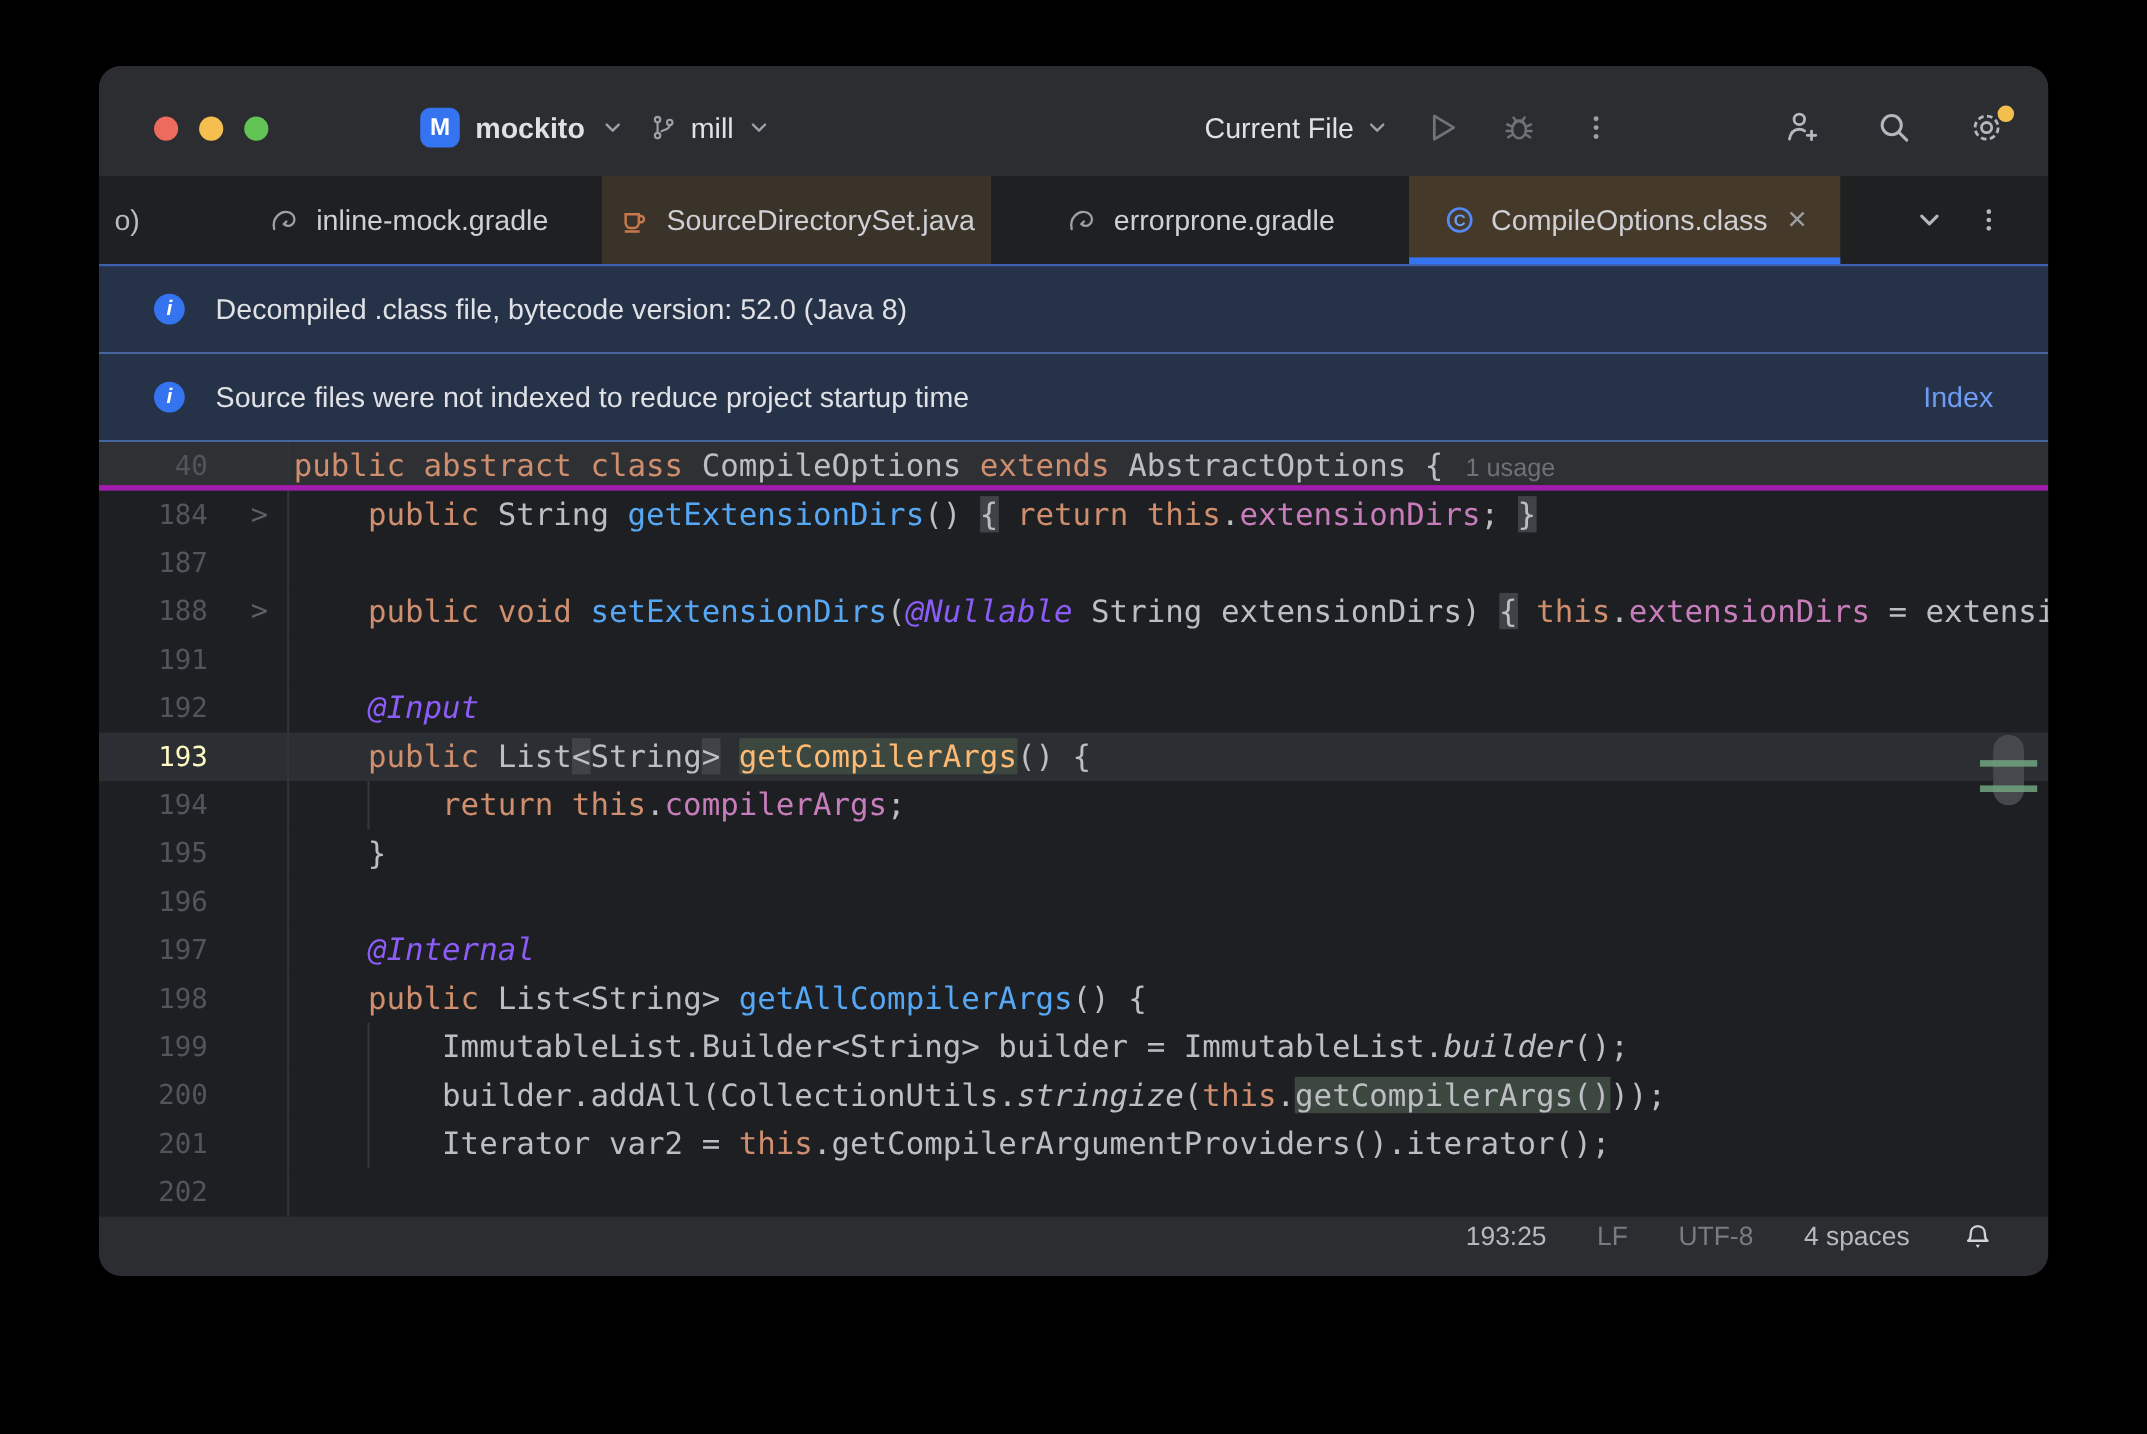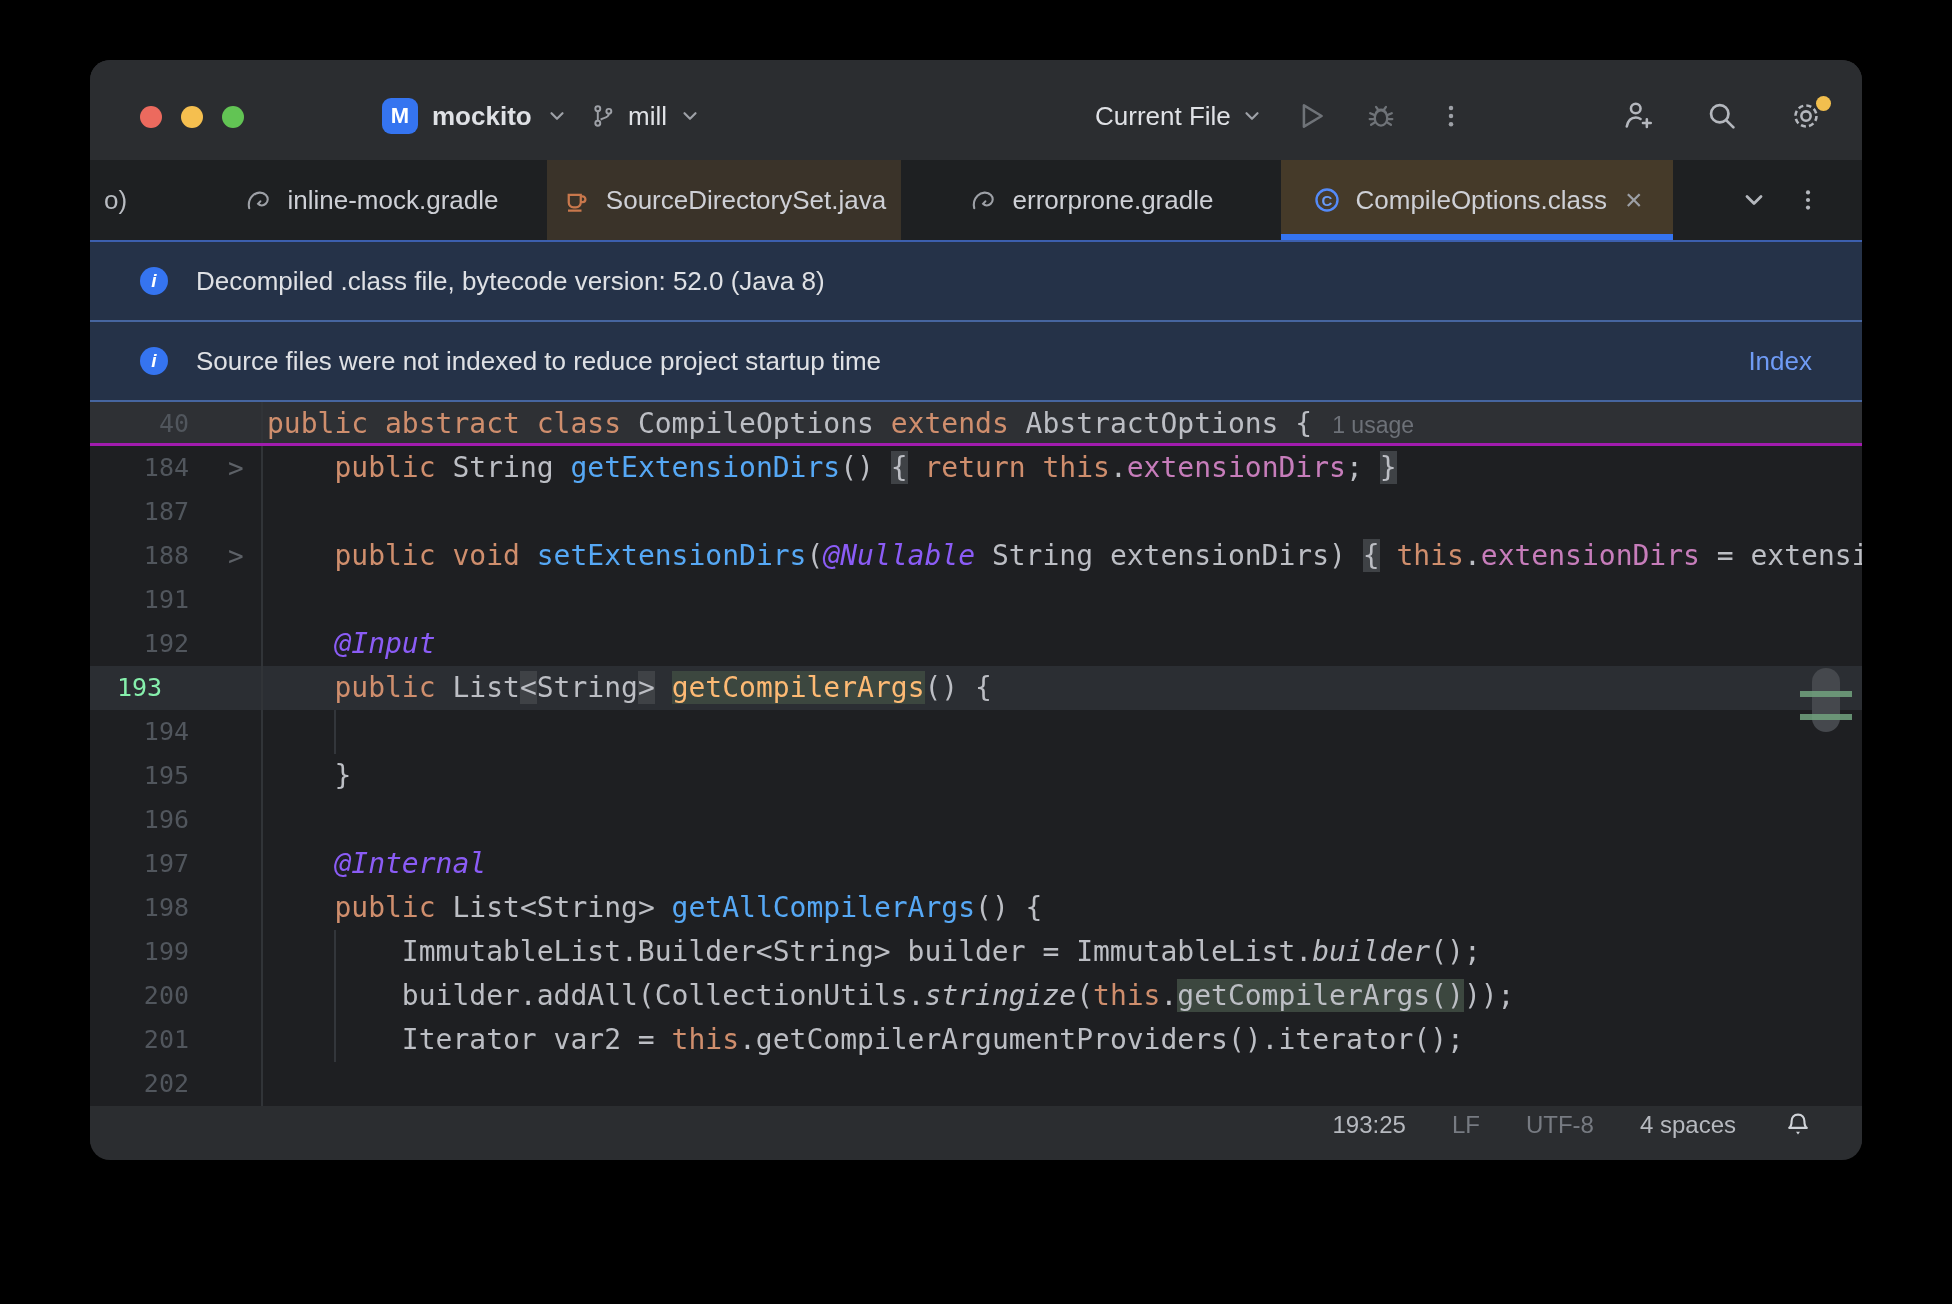--- a/index.html
+++ b/index.html
@@ -40,24 +40,24 @@
   
   .banner{ height:82px; background:#253248; display:flex; align-items:center; padding:0 50px; gap:28px; border-bottom:2px solid #46659f; }
   .banner.first{ border-top:2px solid #3c5fae; height:82px; }
   .banner.second{ height:80px; }
   .info-dot{ width:28px; height:28px; border-radius:50%; background:#3574f0; color:#fff; font-size:19px; font-weight:bold; font-style:italic; display:flex; align-items:center; justify-content:center; flex:0 0 auto; }
   .banner-text{ color:#dfe1e5; font-size:26px; }
   .banner-link{ margin-left:auto; color:#6f9bf5; font-size:26px; }
   
   .editor{ position:relative; background:#1e1f22; }
   .code-row, .sticky-row{ display:flex; height:44px; position:relative; }
-  .sticky-row{ background:#2e3034; border-bottom:3px solid #a21caf; height:44px; }
+  .sticky-row{ background:#2e3034; border-bottom:5px solid #a21caf; height:44px; }
   .gutter-cell{ flex:0 0 173px; position:relative; border-right:2px solid #313438; }
   .ln-num{ display:block; text-align:right; padding-right:72px; font:25px/44px "DejaVu Sans Mono",monospace; color:#51565d; }
-  .current .ln-num{ color:#86efac;text-align:center; }
+  .current .ln-num{ color:#fef9c3; }
   .fold{ position:absolute; left:138px; top:0; font:26px/44px "DejaVu Sans Mono",monospace; color:#5d6167; }
   .code-pre{ margin:0; padding-left:4px; font:28px/44px "DejaVu Sans Mono",monospace; color:#bcbec4; white-space:pre; }
   .code-row.current{ background:#2b2e33; }
   .code-row.guide::before{ content:''; position:absolute; left:244px; top:0; bottom:0; width:2px; background:#33363b; }
   .t-k{ color:#cf8e6d; } .t-p{ color:#bcbec4; } .t-m{ color:#56a8f5; } .t-f{ color:#c77dbb; }
   .t-a{ color:#8b5cf6;font-style:italic; } .t-i{ color:#bcbec4; font-style:italic; }
   .t-pb{ color:#bcbec4; background:#3f4246; }
   .t-mh{ color:#fdba74; background:#3c473f; }
   .t-ph{ color:#bcbec4; background:#3c473f; }
   .usage-inlay{ font-family:"Liberation Sans",sans-serif; font-size:23px; color:#6d7178; margin-left:20px; font-style:normal; }
@@ -276,20 +276,21 @@
         <div class="code-row current">
           <div class="gutter-cell">
             <span class="ln-num">193</span>
           </div>
           <pre class="code-pre"><span class="t-p">    </span><span class="t-k">public</span><span class="t-p"> List</span><span class="t-pb">&lt;</span><span class="t-p">String</span><span class="t-pb">&gt;</span><span class="t-p"> </span><span class="t-mh">getCompilerArgs</span><span class="t-p">() {</span></pre>
         </div>
         <div class="code-row guide">
           <div class="gutter-cell">
             <span class="ln-num">194</span>
           </div>
+          <pre class="code-pre"><span class="t-p">        </span><span class="t-k">return this</span><span class="t-p">.</span><span class="t-f">compilerArgs</span><span class="t-p">;</span></pre>
         </div>
         <div class="code-row">
           <div class="gutter-cell">
             <span class="ln-num">195</span>
           </div>
           <pre class="code-pre"><span class="t-p">    }</span></pre>
         </div>
         <div class="code-row">
           <div class="gutter-cell">
             <span class="ln-num">196</span>

